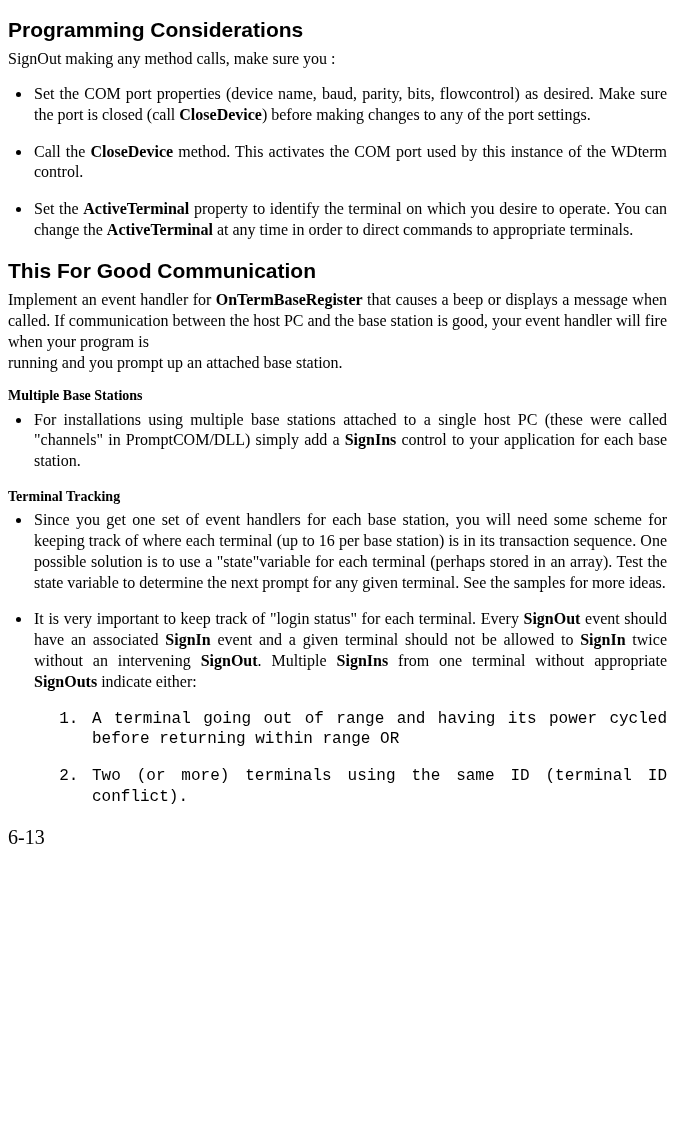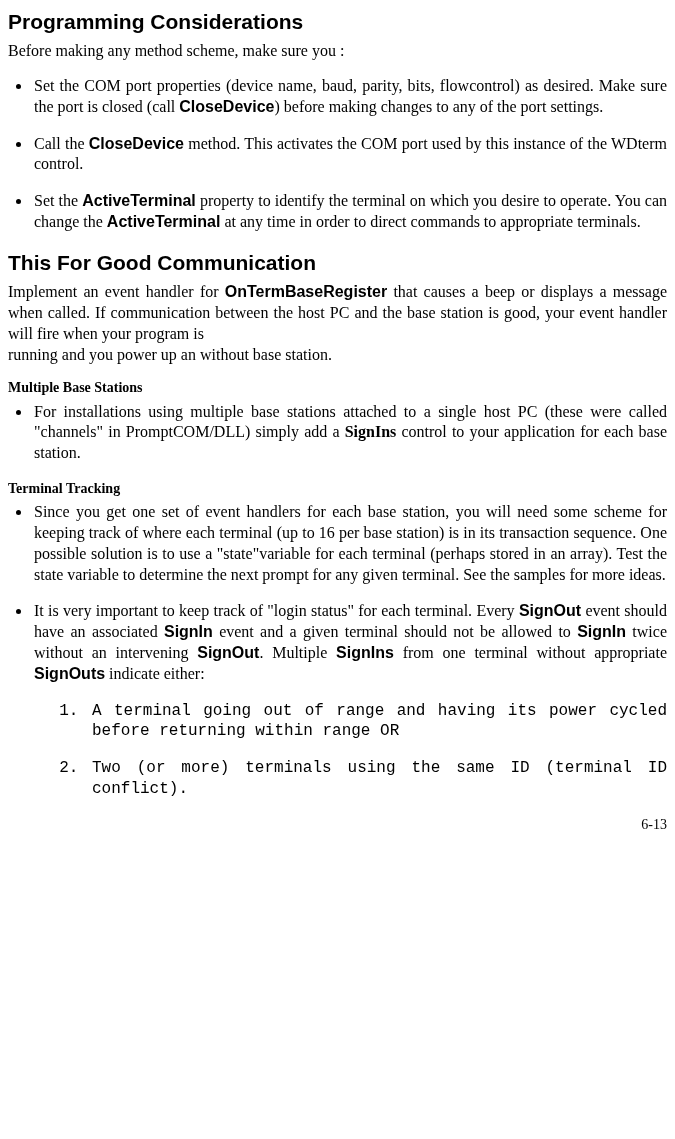--- a/index.html
+++ b/index.html
@@ -9,21 +9,21 @@
     color: #000;
     margin: 0;
     padding: 8px 8px 20px 8px;
     width: 659px;
     background: #fff;
   }
   h2 {
     font-family: Arial, Helvetica, sans-serif;
     font-weight: bold;
     font-size: 21px;
-    margin: 0 0 6px 0;
+    margin: 8px 0 6px 0;
   }
   h3 {
     font-family: "Times New Roman", Times, serif;
     font-weight: bold;
     font-size: 14px;
     margin: 14px 0 4px 0;
   }
   p {
     margin: 0 0 14px 0;
   }
@@ -44,55 +44,55 @@
     margin: 0 0 10px 0;
     padding-left: 80px;
     font-family: Liberation Mono, monospace;
   }
   ol.numbered > li {
     text-align: justify;
     margin-bottom: 16px;
     padding-left: 4px;
   }
   .arialb {
-    font-family: Liberation Sans, sans-serif;
+    font-family: Liberation Serif, serif;
     font-weight: bold;
     margin-top: 6px;
   }
   .footer {
-    text-align: right;
-    font-size: 14px;
+    text-align: left;
+    font-size: 20px;
     margin-top: 12px;
   }
 </style>
 </head>
 <body>
 
 <h2>Programming Considerations</h2>
 
-<p>Before making any method scheme, make sure you :</p>
+<p>SignOut making any method calls, make sure you :</p>
 
 <ul class="bulleted">
   <li>
     <span>Set the COM port properties (device name, baud, parity, bits, flowcontrol) as desired. Make sure the port is closed (call </span><span class="arialb">CloseDevice</span><span>) before making changes to any of the port settings.</span>
   </li>
   <li>
     <span>Call the </span><span class="arialb">CloseDevice</span><span> method. This activates the COM port used by this instance of the WDterm control.</span>
   </li>
   <li>
     <span>Set the </span><span class="arialb">ActiveTerminal</span><span> property to identify the terminal on which you desire to operate. You can change the </span><span class="arialb">ActiveTerminal</span><span> at any time in order to direct commands to appropriate terminals.</span>
   </li>
 </ul>
 
 <h2>This For Good Communication</h2>
 
 <p class="justify" style="margin-bottom:0;">
   <span>Implement an event handler for </span><span class="arialb">OnTermBaseRegister</span><span> that causes a beep or displays a message when called. If communication between the host PC and the base station is good, your event handler will fire when your program is</span>
 </p>
-<p>running and you power up an without base station.</p>
+<p>running and you prompt up an attached base station.</p>
 
 <h3>Multiple Base Stations</h3>
 
 <ul class="bulleted">
   <li>
     <span>For installations using multiple base stations attached to a single host PC (these were called "channels" in PromptCOM/DLL) simply add a </span><b>SignIns</b><span> control to your application for each base station.</span>
   </li>
 </ul>
 
 <h3>Terminal Tracking</h3>

